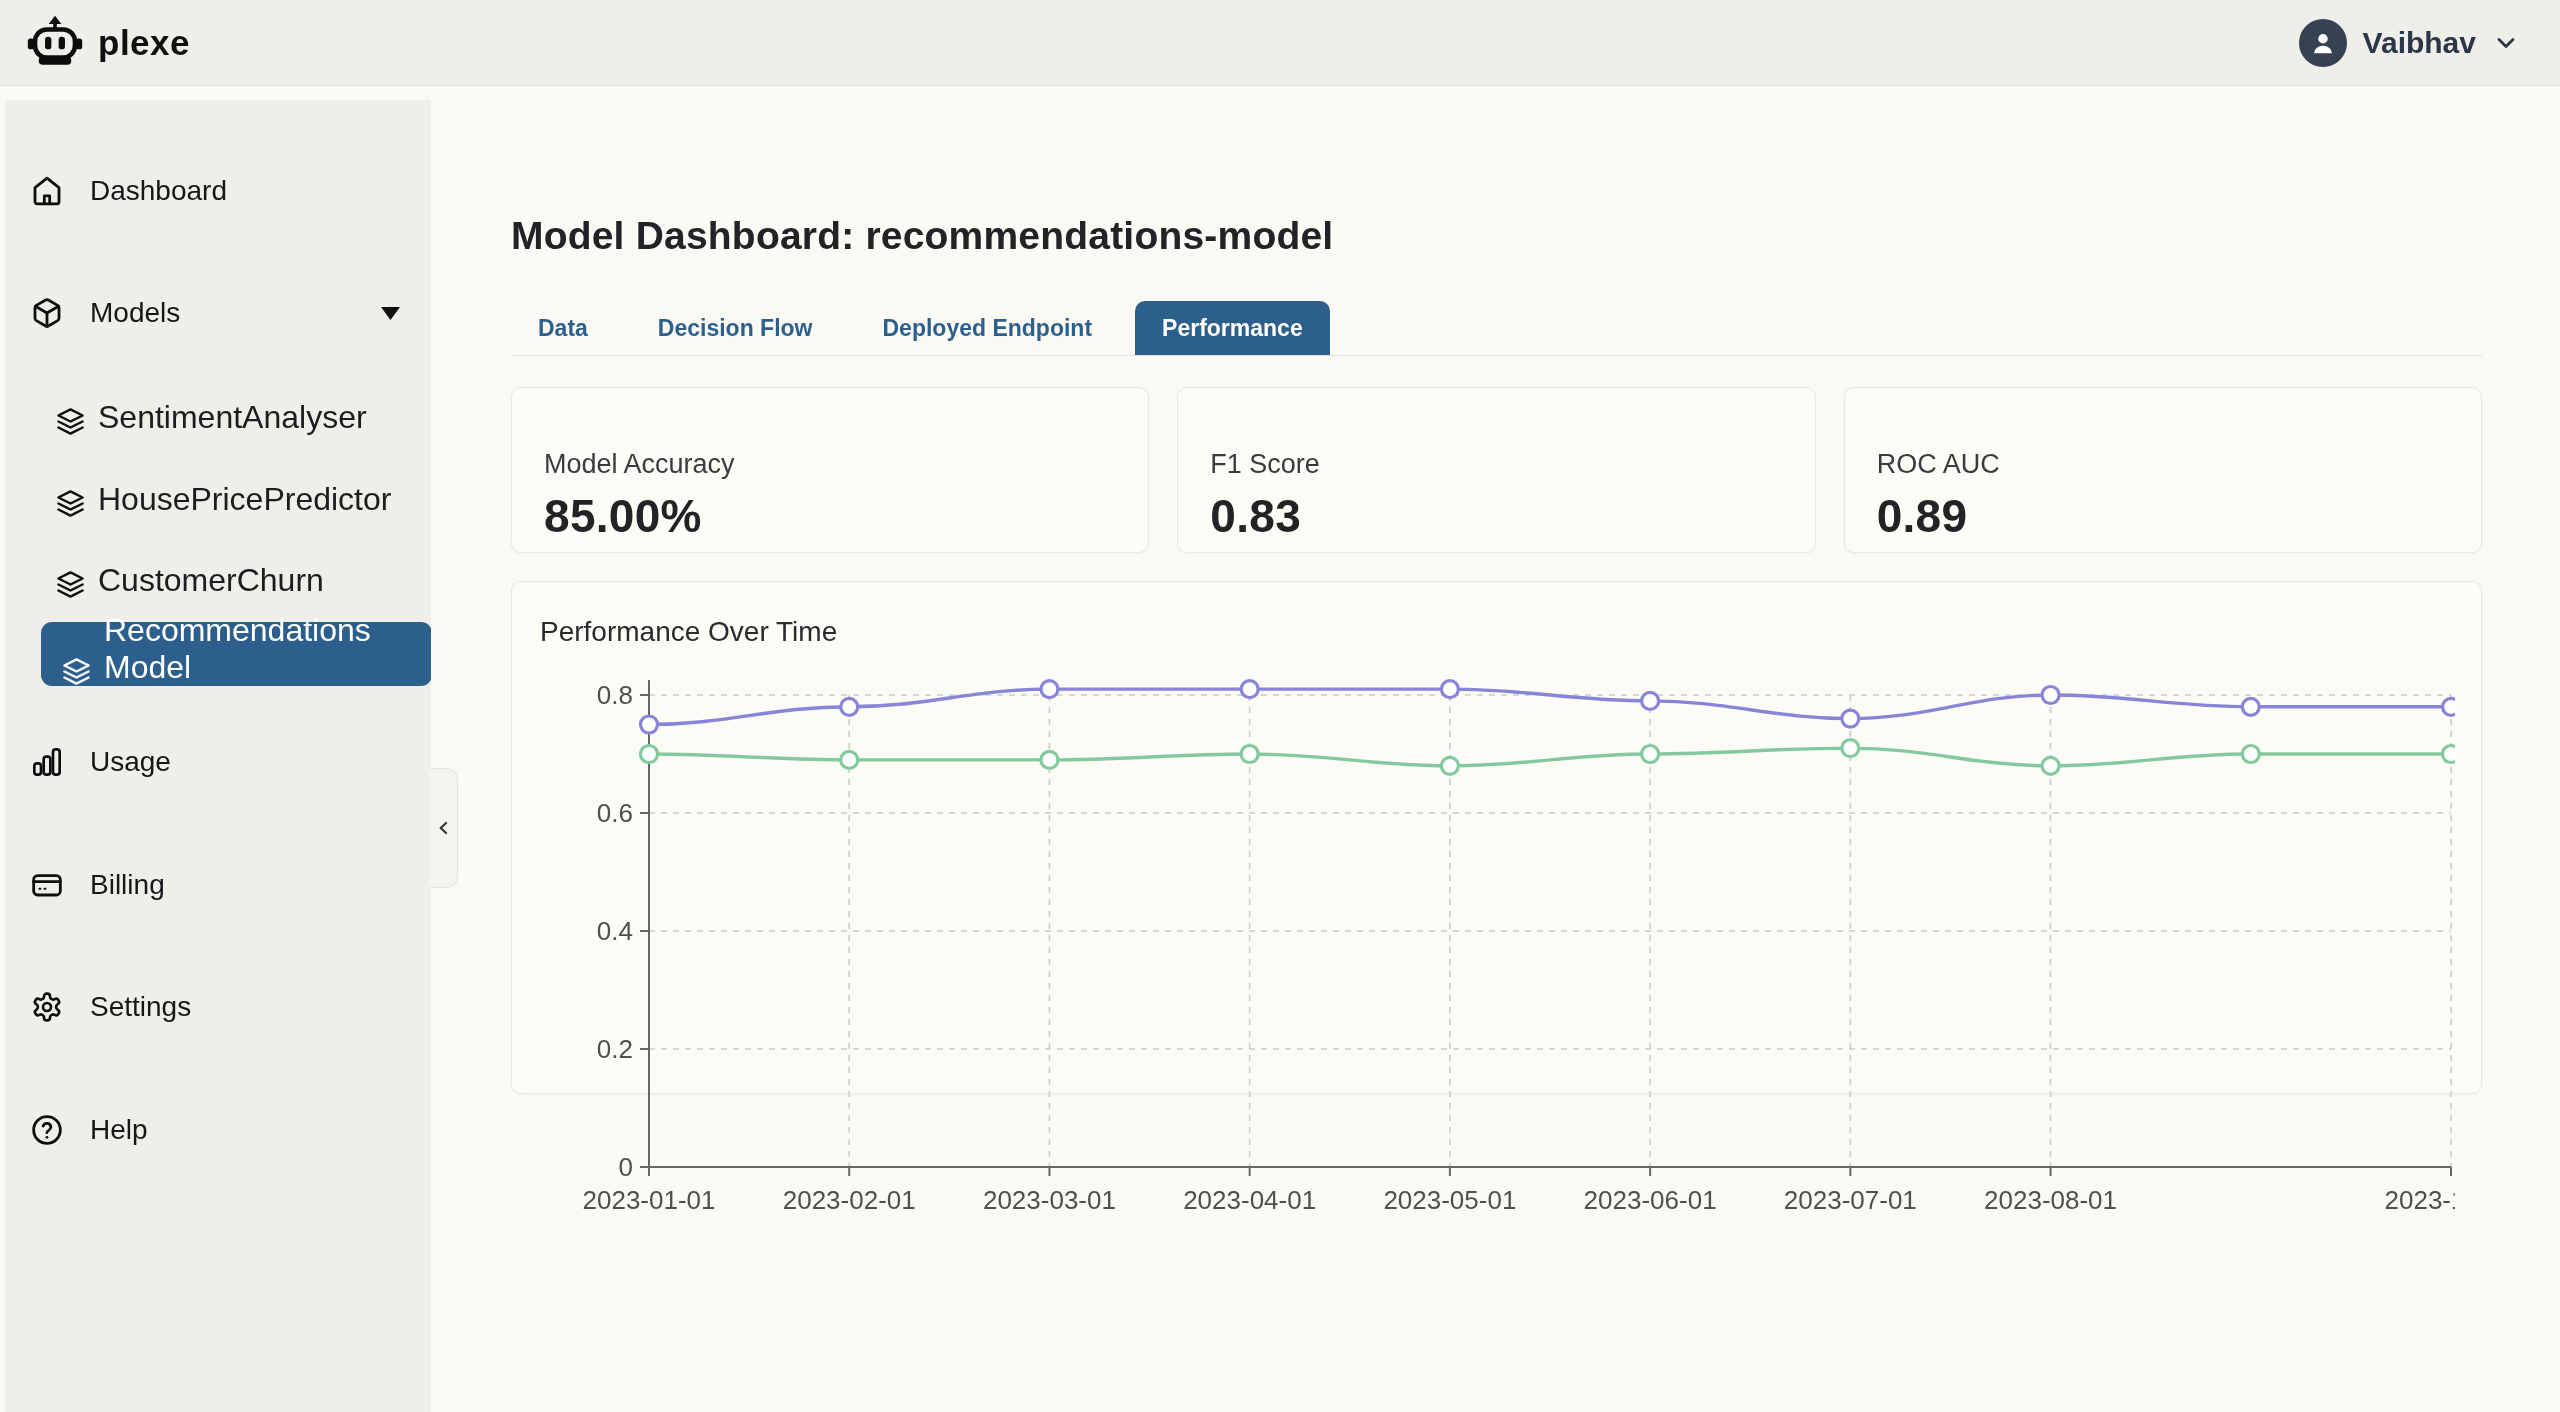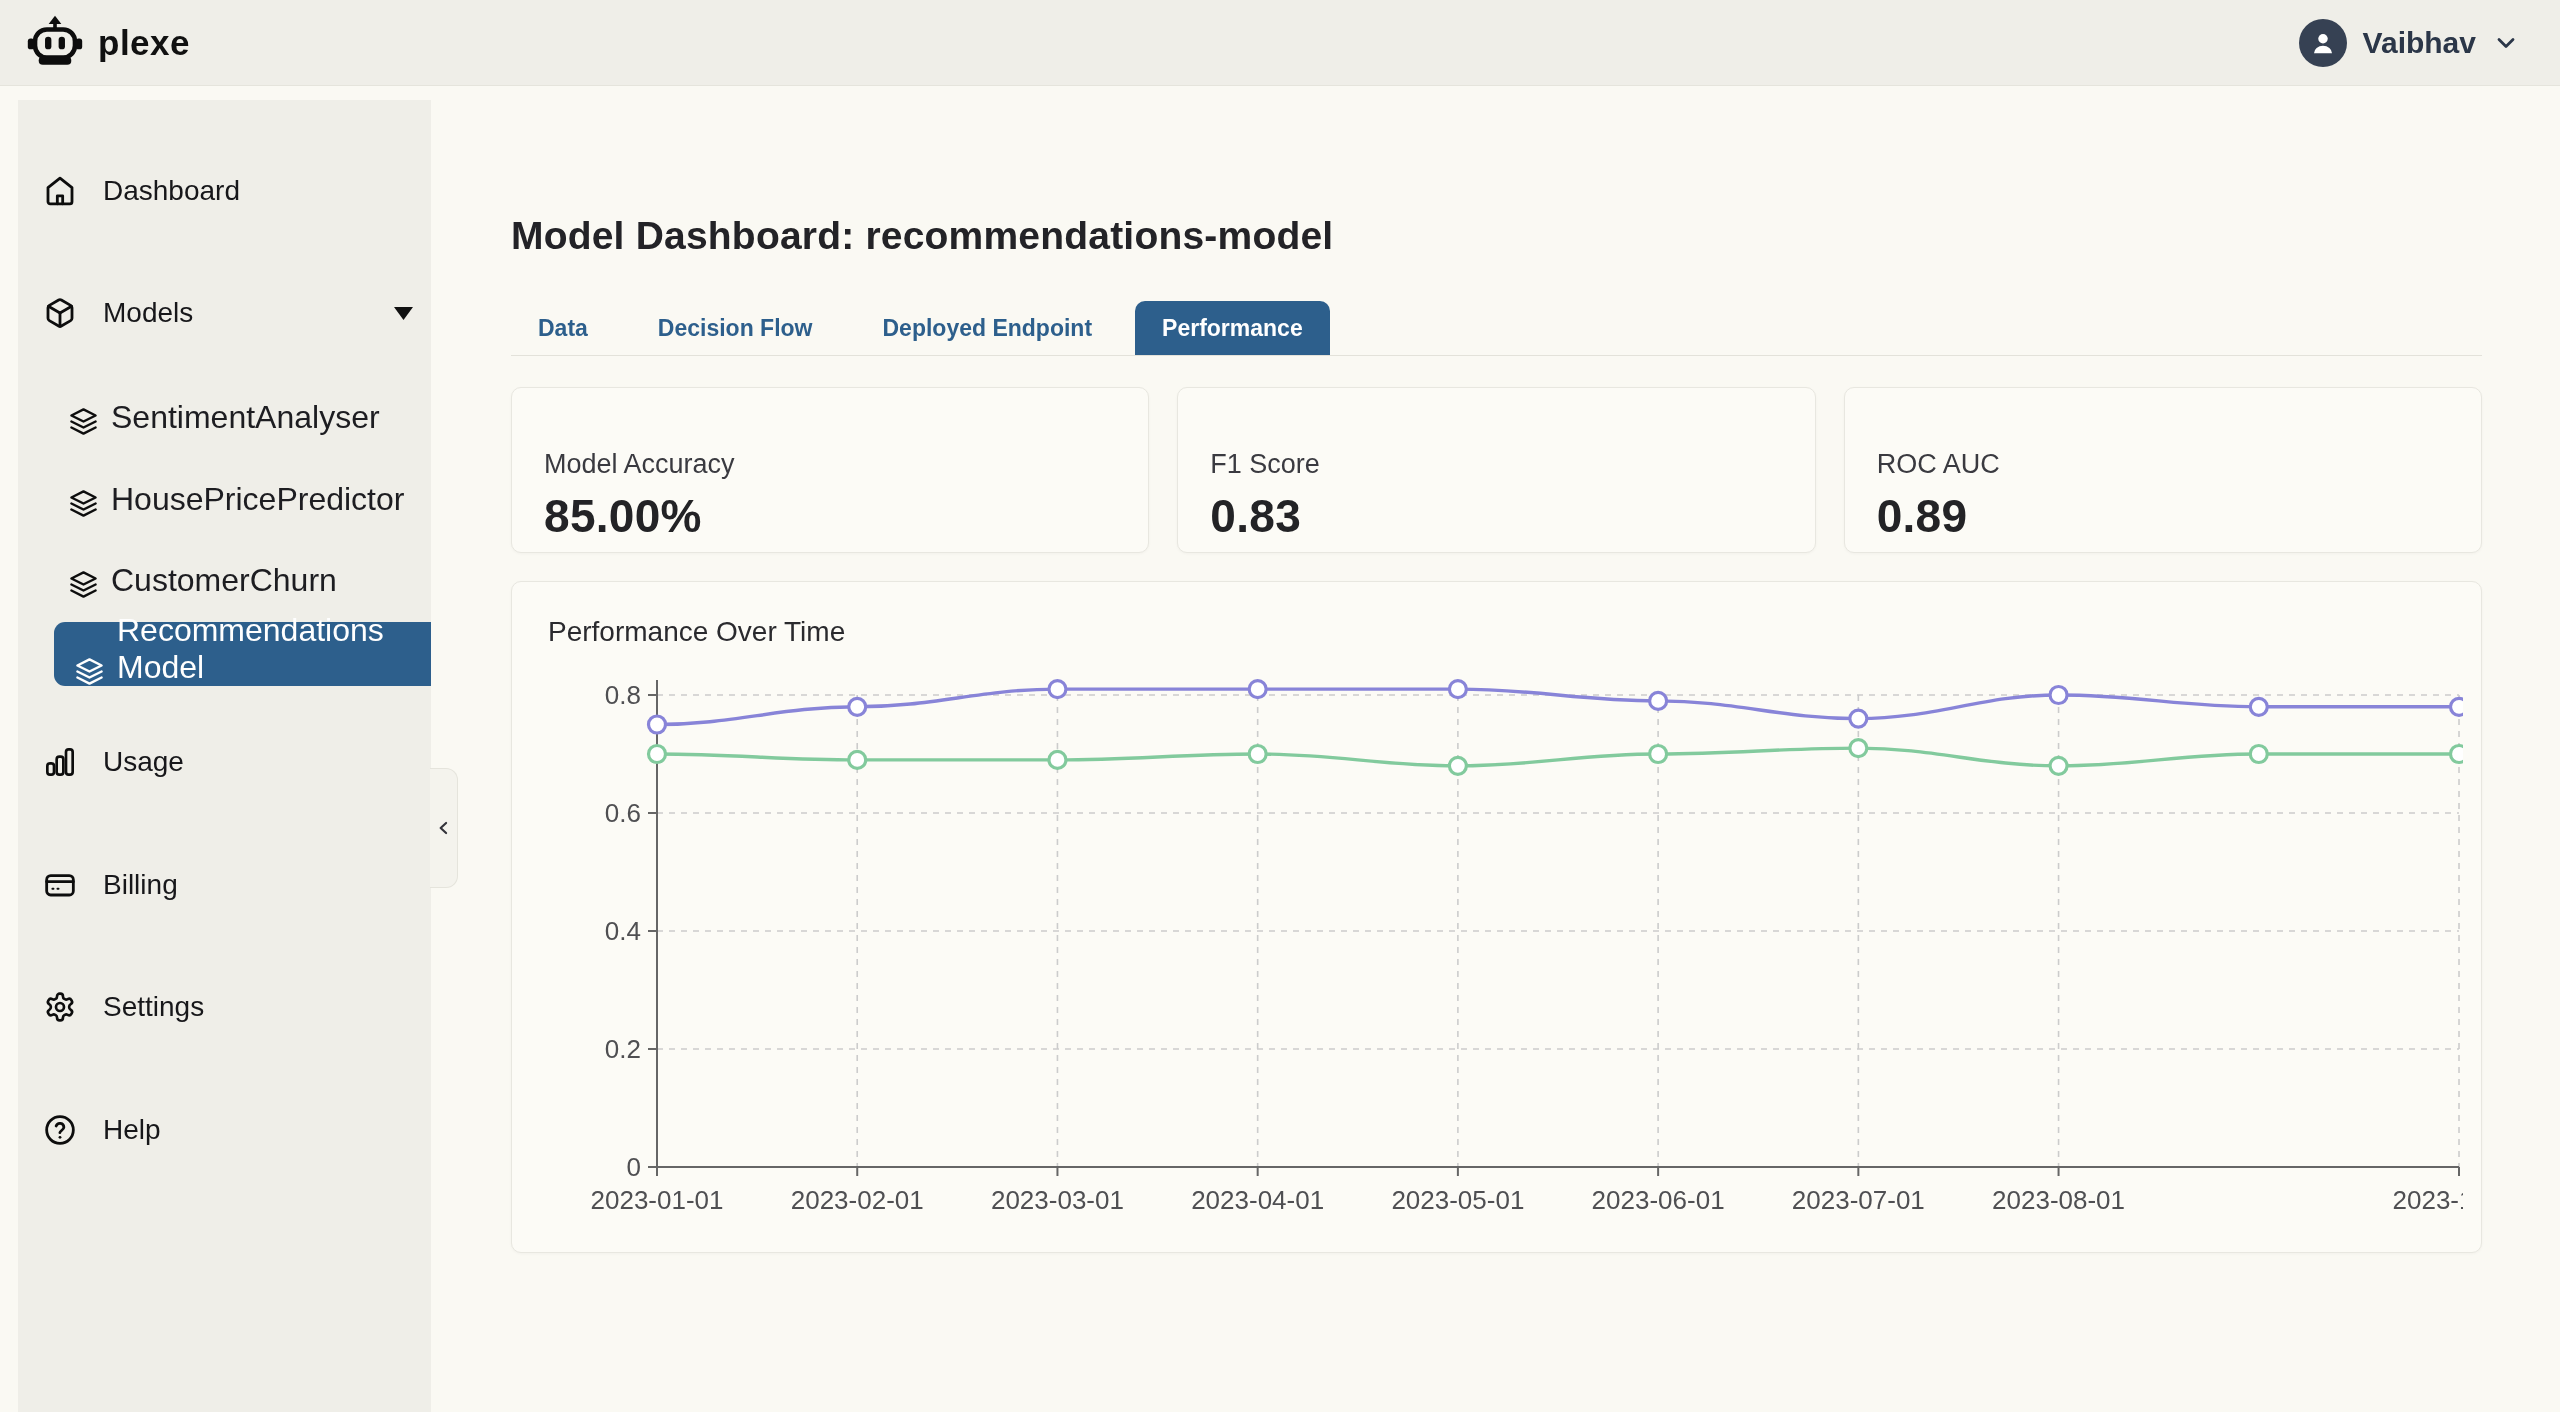--- a/index.html
+++ b/index.html
@@ -31,21 +31,21 @@
   .brand-text{font-size:35px;font-weight:700;letter-spacing:.5px;color:#111;}
   .user-menu{display:flex;align-items:center;gap:16px;cursor:pointer;}
   .avatar{
     width:48px;height:48px;border-radius:50%;background:#364153;
     display:flex;align-items:center;justify-content:center;
   }
   .user-name{font-size:30px;font-weight:600;color:#2b3648;}
 
   
   .sidebar{
-    position:absolute;left:18px;top:100px;width:430px;height:1312px;
+    position:absolute;left:5px;top:100px;width:430px;height:1312px;
     background:var(--bg-side);border-right:1px solid var(--border);
     display:flex;flex-direction:column;
   }
   .nav-item{
     display:flex;align-items:center;height:62px;padding-left:25px;gap:26px;
     font-size:28px;color:#17171a;cursor:pointer;
   }
   .nav-item .icn{width:34px;height:34px;flex:0 0 auto;display:flex;align-items:center;justify-content:center;}
   .sub-item{
     display:flex;align-items:flex-end;height:56px;padding-left:50px;gap:13px;
@@ -87,24 +87,24 @@
   .metric-card{
     flex:1;height:166px;background:var(--card);
     border:1px solid #e8e7e0;border-radius:10px;
     box-shadow:0 1px 3px rgba(0,0,0,.035);
     padding:61px 32px 0 32px;
   }
   .metric-label{font-size:27px;color:#3a3a40;}
   .metric-value{margin-top:9px;font-size:46px;font-weight:700;color:#232326;letter-spacing:.3px;}
 
   .chart-card{
-    margin-top:28px;height:672px;background:var(--card);
+    margin-top:28px;height:513px;background:var(--card);
     border:1px solid #e8e7e0;border-radius:10px;
     box-shadow:0 1px 3px rgba(0,0,0,.035);
-    padding:34px 28px 0 36px;
+    padding:34px 28px 0 28px;
   }
   .chart-title{font-size:28px;color:#2a2a2e;font-weight:500;}
   .chart-wrap{margin-top:24px;}
   .axis-text{font-size:26px;fill:#4f4f52;}
 </style>
 </head>
 <body>
 
 <header class="topbar">
   <div class="brand">

